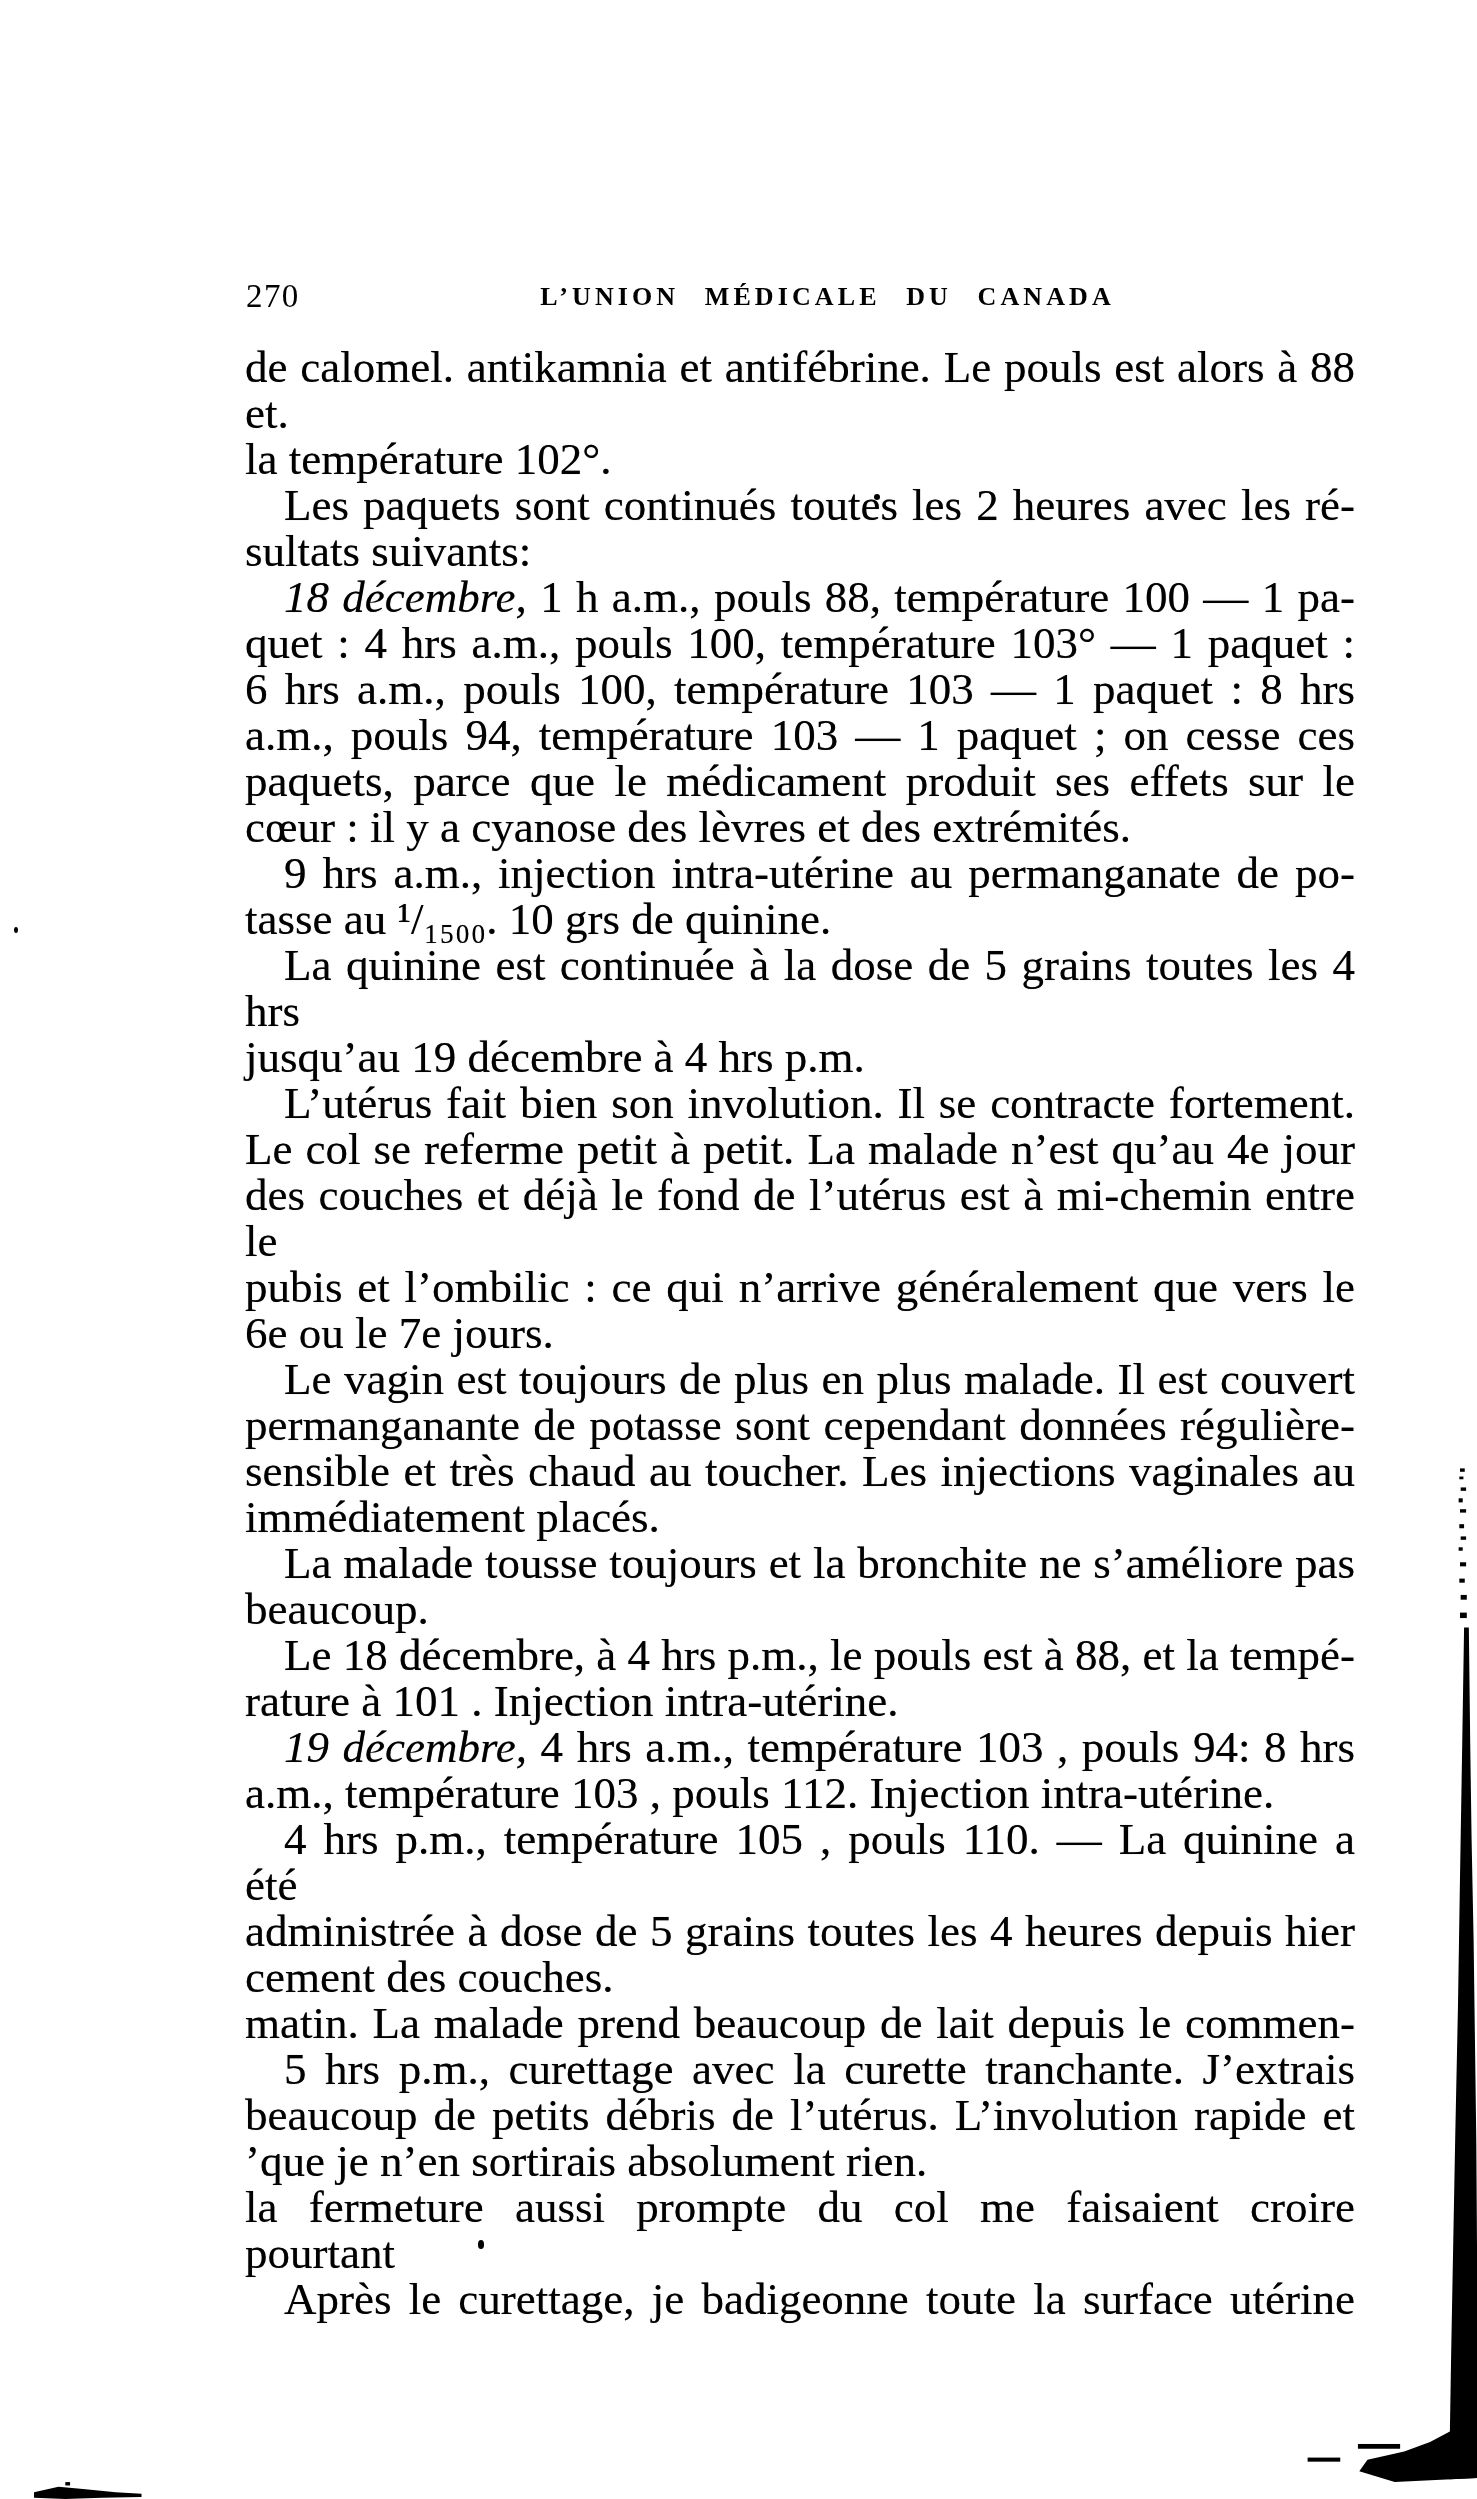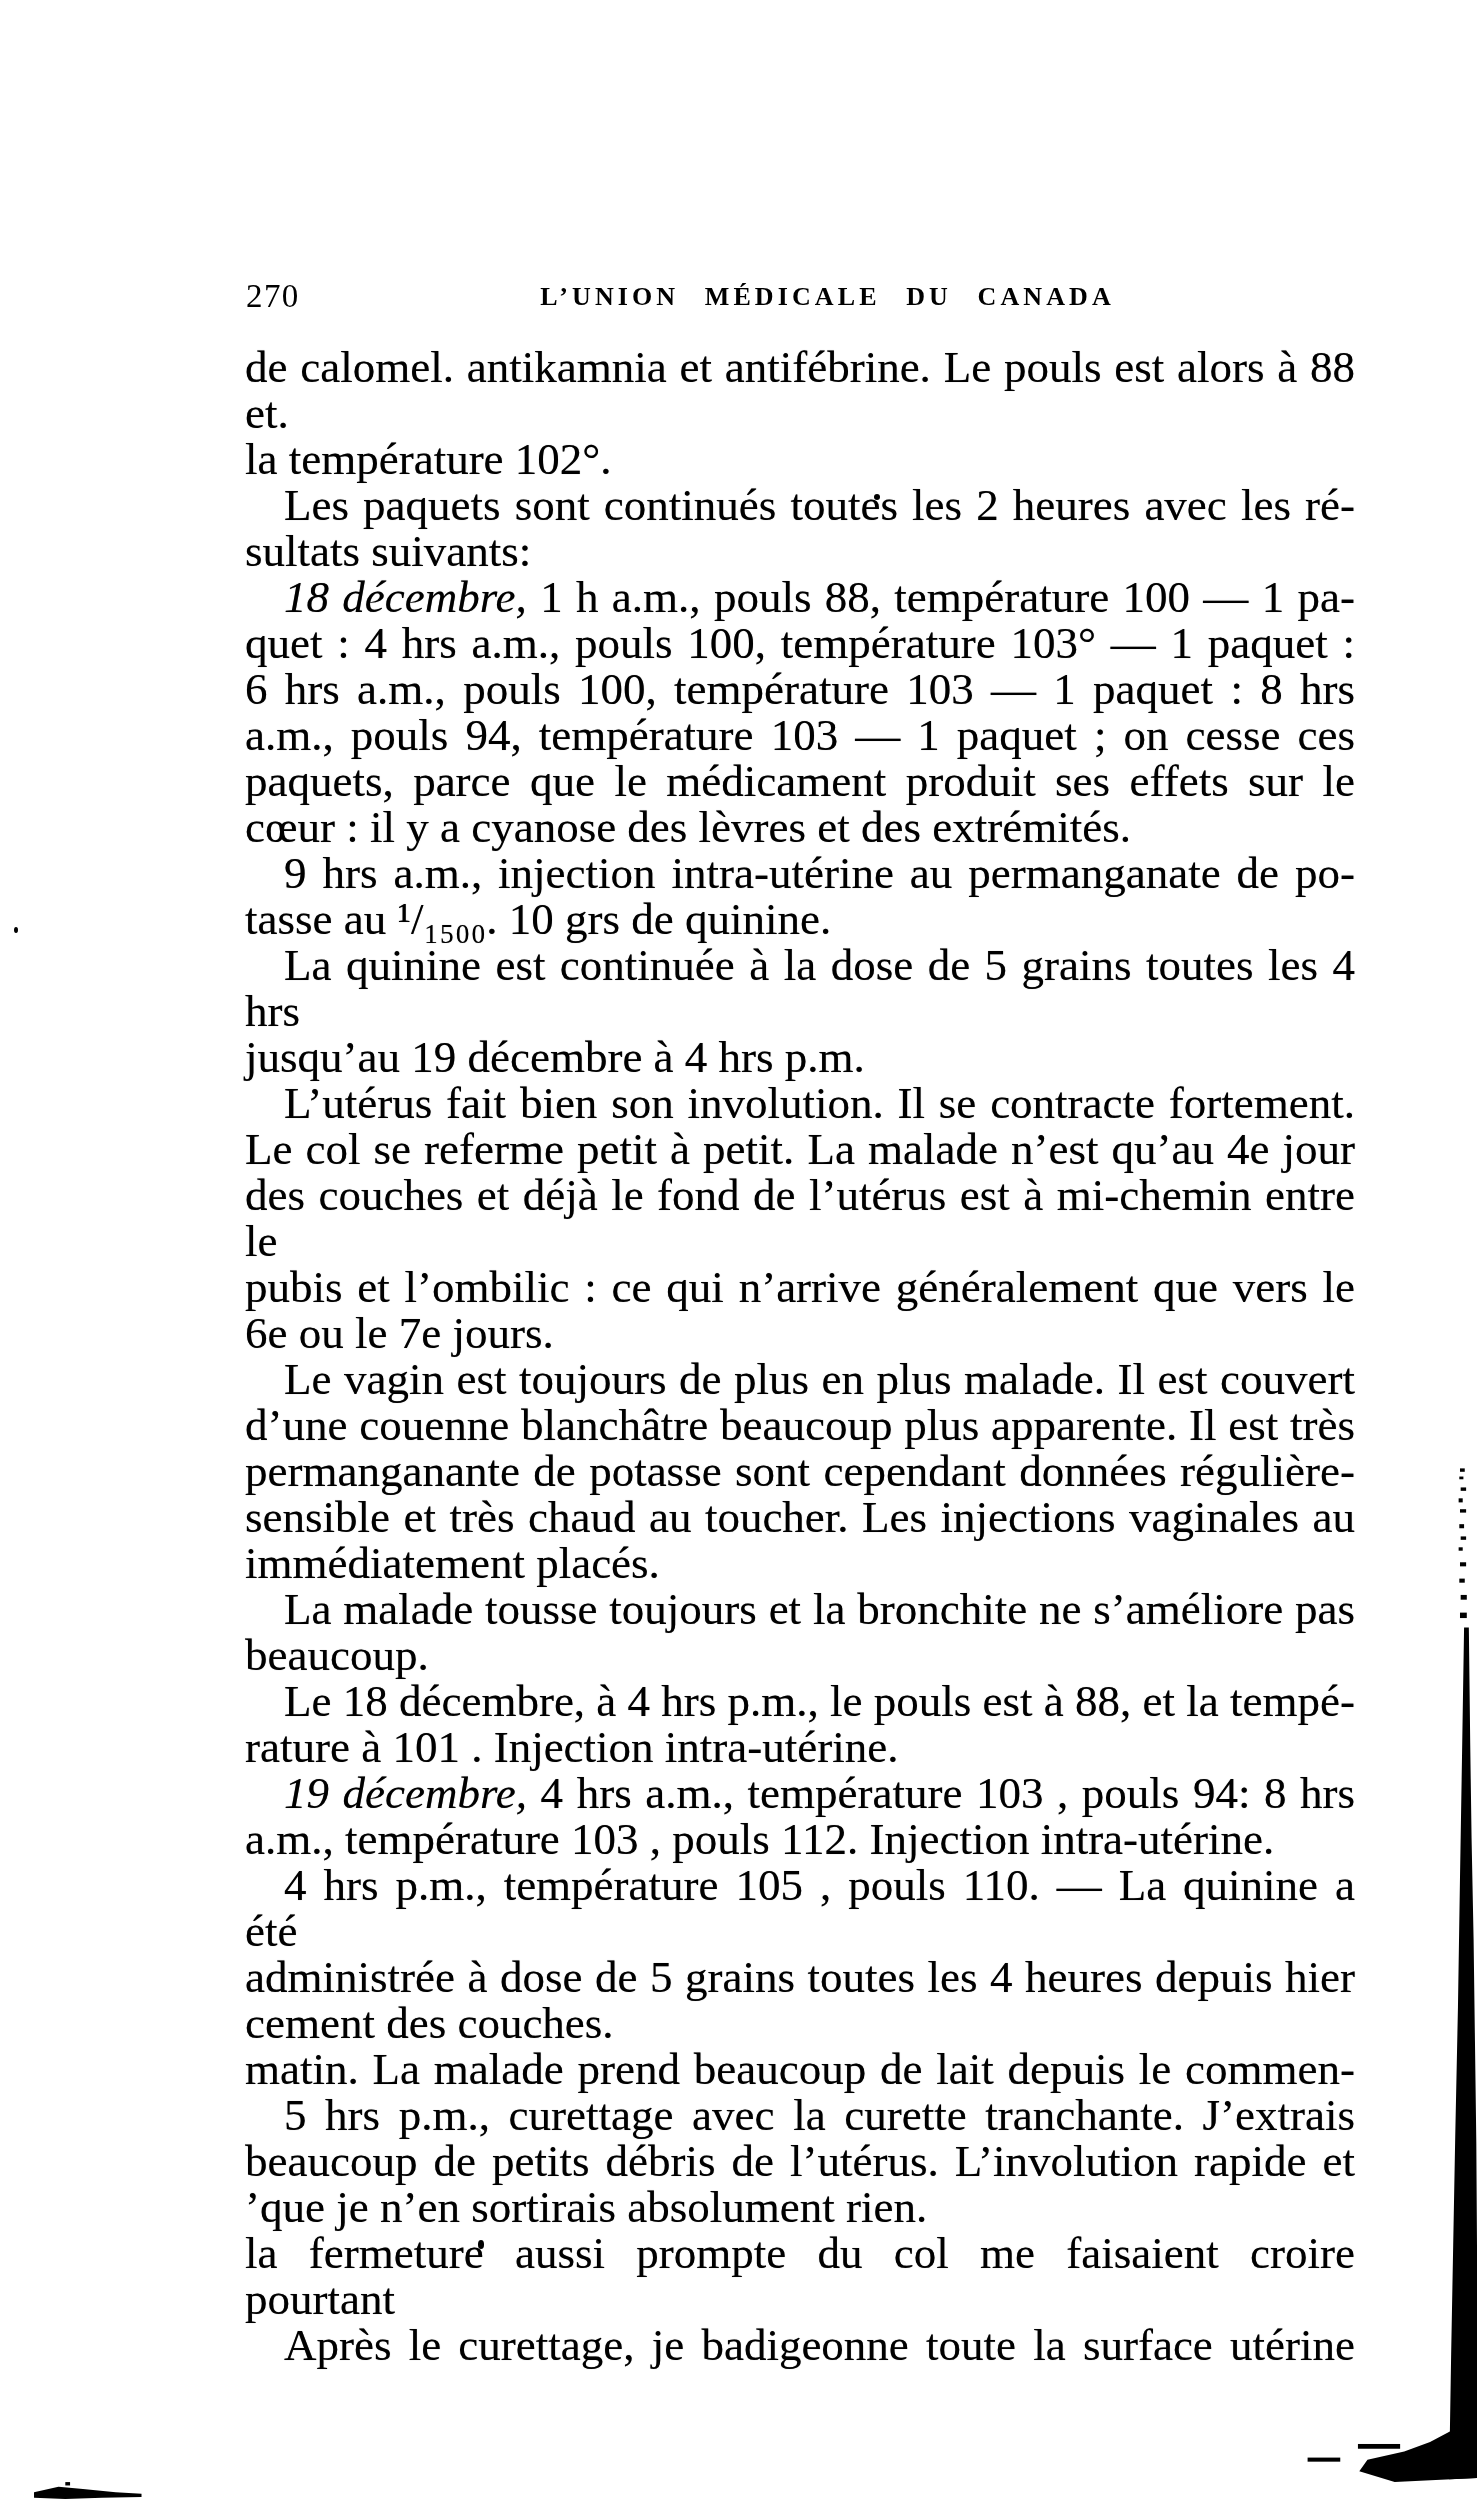--- a/index.html
+++ b/index.html
@@ -86,21 +86,20 @@
       <div class="line ind jfy"><span>9 hrs a.m., injection intra-utérine au permanganate de po-</span></div>
       <div class="line"><span>tasse au ¹/₁₅₀₀. 10 grs de quinine.</span></div>
       <div class="line ind jfy"><span>La quinine est continuée à la dose de 5 grains toutes les 4 hrs</span></div>
       <div class="line"><span>jusqu’au 19 décembre à 4 hrs p.m.</span></div>
       <div class="line ind jfy"><span>L’utérus fait bien son involution.  Il se contracte fortement.</span></div>
       <div class="line jfy"><span>Le col se referme petit à petit.  La malade n’est qu’au 4e jour</span></div>
       <div class="line jfy"><span>des couches et déjà le fond de l’utérus est à mi-chemin entre le</span></div>
       <div class="line jfy"><span>pubis et l’ombilic :  ce qui n’arrive généralement que vers le</span></div>
       <div class="line"><span>6e ou le 7e jours.</span></div>
       <div class="line ind jfy"><span>Le vagin est toujours de plus en plus malade.  Il est couvert</span></div>
-      <div class="line jfy"><span>d’une couenne blanchâtre beaucoup plus apparente.  Il est très</span></div>
       <div class="line jfy"><span>permanganante de potasse sont cependant données régulière-</span></div>
       <div class="line jfy"><span>sensible et très chaud au toucher.  Les injections vaginales au</span></div>
       <div class="line"><span>immédiatement placés.</span></div>
       <div class="line ind jfy"><span>La malade tousse toujours et la bronchite ne s’améliore pas</span></div>
       <div class="line"><span>beaucoup.</span></div>
       <div class="line ind jfy"><span>Le 18 décembre, à 4 hrs p.m., le pouls est à 88, et la tempé-</span></div>
       <div class="line"><span>rature à 101 .  Injection intra-utérine.</span></div>
       <div class="line ind jfy"><span class="it">19 décembre,</span><span> 4 hrs a.m., température 103 , pouls 94:  8 hrs</span></div>
       <div class="line"><span>a.m., température 103 , pouls 112.  Injection intra-utérine.</span></div>
       <div class="line ind jfy"><span>4 hrs p.m., température 105 , pouls 110. — La quinine a été</span></div>

